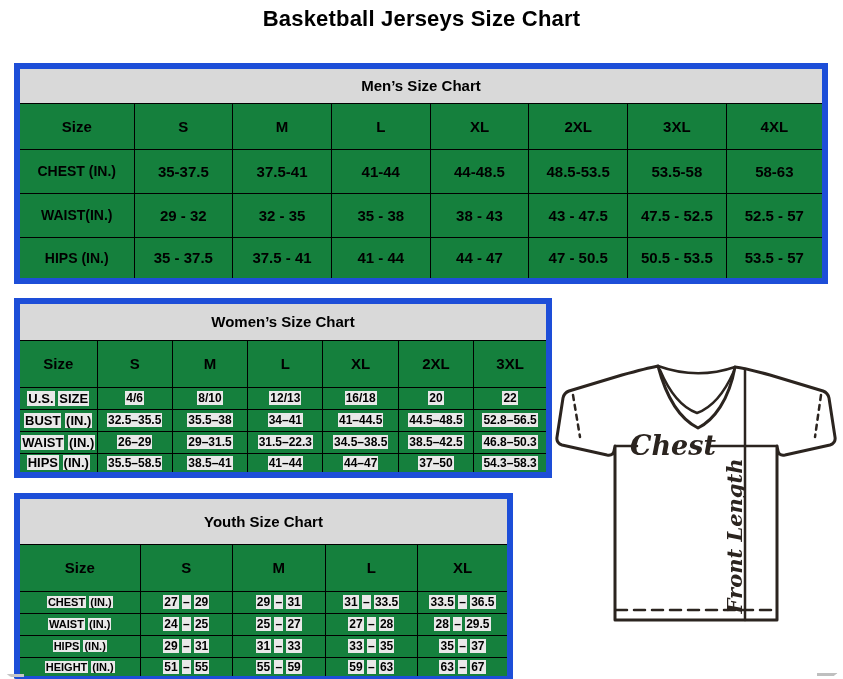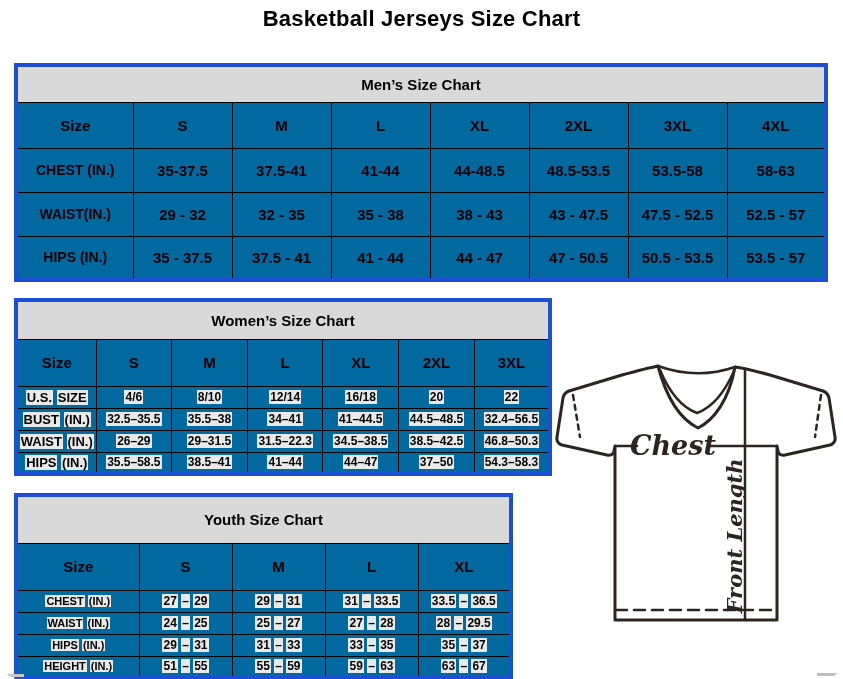--- a/index.html
+++ b/index.html
@@ -7,21 +7,21 @@
   .page { position:relative; width:843px; height:679px; background:#ffffff; overflow:hidden;border-radius:20px; }
 
   .page-title {
     position:absolute; top:6px; left:0; width:843px;
     text-align:center; font-size:22px; font-weight:bold; color:#000;
     letter-spacing:0.2px;
   }
 
   table.size-table {
     position:absolute; border-collapse:collapse; table-layout:fixed;
-    border:4px solid #1d4ed8; background:#0369a1;padding-left:15px;
+    border:6px solid #1d4ed8; background:#15803d;padding-left:15px;
   }
   table.size-table th, table.size-table td {
     border:1px solid #000; text-align:center; vertical-align:middle;
     font-weight:bold; color:#000; overflow:hidden; white-space:nowrap;
   }
   .chart-title-cell { background:#d9d9d9; font-size:15px; }
 
   
   table.mens { left:14px; top:63px; width:814px; }
   table.mens .chart-title-row { height:37px; }
@@ -138,33 +138,33 @@
       <th>M</th>
       <th>L</th>
       <th>XL</th>
       <th>2XL</th>
       <th>3XL</th>
     </tr>
     <tr class="data-row">
       <td class="row-label"><span class="hl">U.S.</span> <span class="hl">SIZE</span></td>
       <td><span class="hl">4/6</span></td>
       <td><span class="hl">8/10</span></td>
-      <td><span class="hl">12/14</span></td>
+      <td><span class="hl">12/13</span></td>
       <td><span class="hl">16/18</span></td>
       <td><span class="hl">20</span></td>
       <td><span class="hl">22</span></td>
     </tr>
     <tr class="data-row">
       <td class="row-label"><span class="hl">BUST</span> <span class="hl">(IN.)</span></td>
       <td><span class="hl">32.5–35.5</span></td>
       <td><span class="hl">35.5–38</span></td>
       <td><span class="hl">34–41</span></td>
       <td><span class="hl">41–44.5</span></td>
       <td><span class="hl">44.5–48.5</span></td>
-      <td><span class="hl">32.4–56.5</span></td>
+      <td><span class="hl">52.8–56.5</span></td>
     </tr>
     <tr class="data-row">
       <td class="row-label"><span class="hl">WAIST</span> <span class="hl">(IN.)</span></td>
       <td><span class="hl">26–29</span></td>
       <td><span class="hl">29–31.5</span></td>
       <td><span class="hl">31.5–22.3</span></td>
       <td><span class="hl">34.5–38.5</span></td>
       <td><span class="hl">38.5–42.5</span></td>
       <td><span class="hl">46.8–50.3</span></td>
     </tr>

